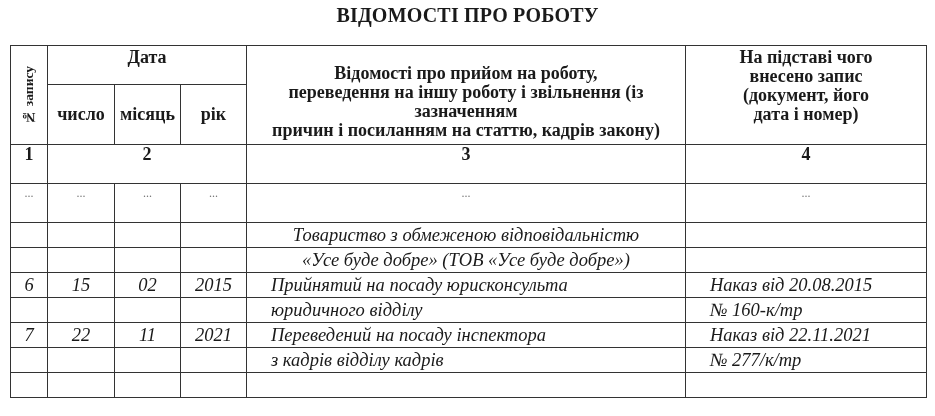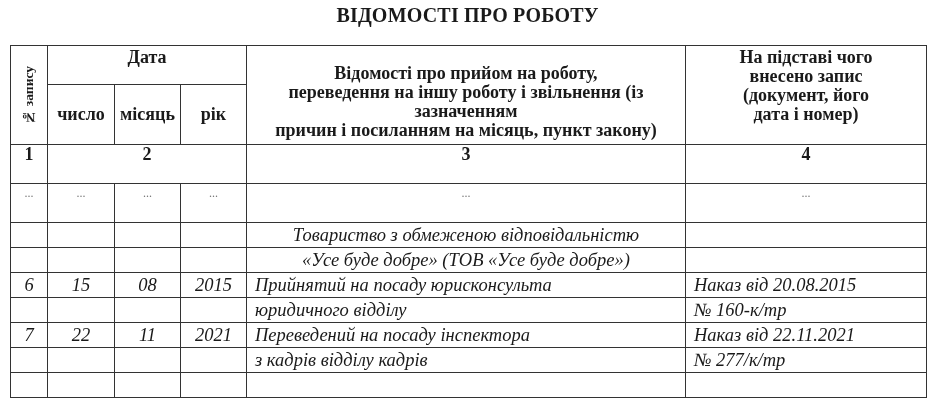--- a/index.html
+++ b/index.html
@@ -4,21 +4,21 @@
 <style>
   html, body { margin:0; padding:0; background:#ffffff; }
   body { width:935px; height:416px; position:relative; overflow:hidden; font-family:"Liberation Serif", serif; color:#1a1a1a; }
   .title { position:absolute; left:0; top:4px; width:935px; text-align:center; font-weight:bold; font-size:20px; letter-spacing:0.2px; }
   table { position:absolute; left:10px; top:45px; border-collapse:collapse; table-layout:fixed; }
   td { border:1.4px solid #333; padding:0; vertical-align:top; }
   .hdr { font-weight:bold; font-size:18px; text-align:center; line-height:19px; }
   .vert { writing-mode:vertical-rl; transform:rotate(180deg); font-weight:bold; font-size:13.5px; margin:auto; padding-top:0; display:block; text-align:center; }
   .it { font-style:italic; font-size:18.5px; line-height:24px; white-space:nowrap; }
   .c { text-align:center; }
-  .l { text-align:left; padding-left:8px;font-style:italic; }
+  .l { text-align:left; padding-left:24px;font-style:italic; }
   .dots { color:#777; font-size:12px; text-align:center; line-height:18px; }
 </style>
 </head>
 <body>
 
 <div class="title">ВІДОМОСТІ ПРО РОБОТУ</div>
 
 <table>
   <colgroup>
     <col style="width:37px">
@@ -30,21 +30,21 @@
   </colgroup>
   <tbody>
       <tr style="height:39px">
     <td rowspan="2" style="vertical-align:middle;">
       <span class="vert">№ запису</span>
     </td>
     <td colspan="3" class="hdr" style="padding-top:2px;">Дата</td>
     <td rowspan="2" class="hdr" style="padding-top:18px;">
       <div>Відомості про прийом на роботу,</div>
       <div>переведення на іншу роботу і звільнення (із зазначенням</div>
-      <div>причин і посиланням на місяць, пункт закону)</div>
+      <div>причин і посиланням на статтю, кадрів закону)</div>
     </td>
     <td rowspan="2" class="hdr" style="padding-top:2px;">
       <div>На підставі чого</div>
       <div>внесено запис</div>
       <div>(документ, його</div>
       <div>дата і номер)</div>
     </td>
   </tr>
   <tr style="height:60px">
     <td class="hdr" style="vertical-align:middle;">число</td>
@@ -77,21 +77,21 @@
     <td class="it c"></td>
     <td class="it c"></td>
     <td class="it c"></td>
     <td class="it c"></td>
     <td class="it c">«Усе буде добре» (ТОВ «Усе буде добре»)</td>
     <td class="it l"></td>
   </tr>
   <tr style="height:25px">
     <td class="it c">6</td>
     <td class="it c">15</td>
-    <td class="it c">08</td>
+    <td class="it c">02</td>
     <td class="it c">2015</td>
     <td class="it l">Прийнятий на посаду юрисконсульта</td>
     <td class="it l">Наказ від 20.08.2015</td>
   </tr>
   <tr style="height:25px">
     <td class="it c"></td>
     <td class="it c"></td>
     <td class="it c"></td>
     <td class="it c"></td>
     <td class="it l">юридичного відділу</td>

